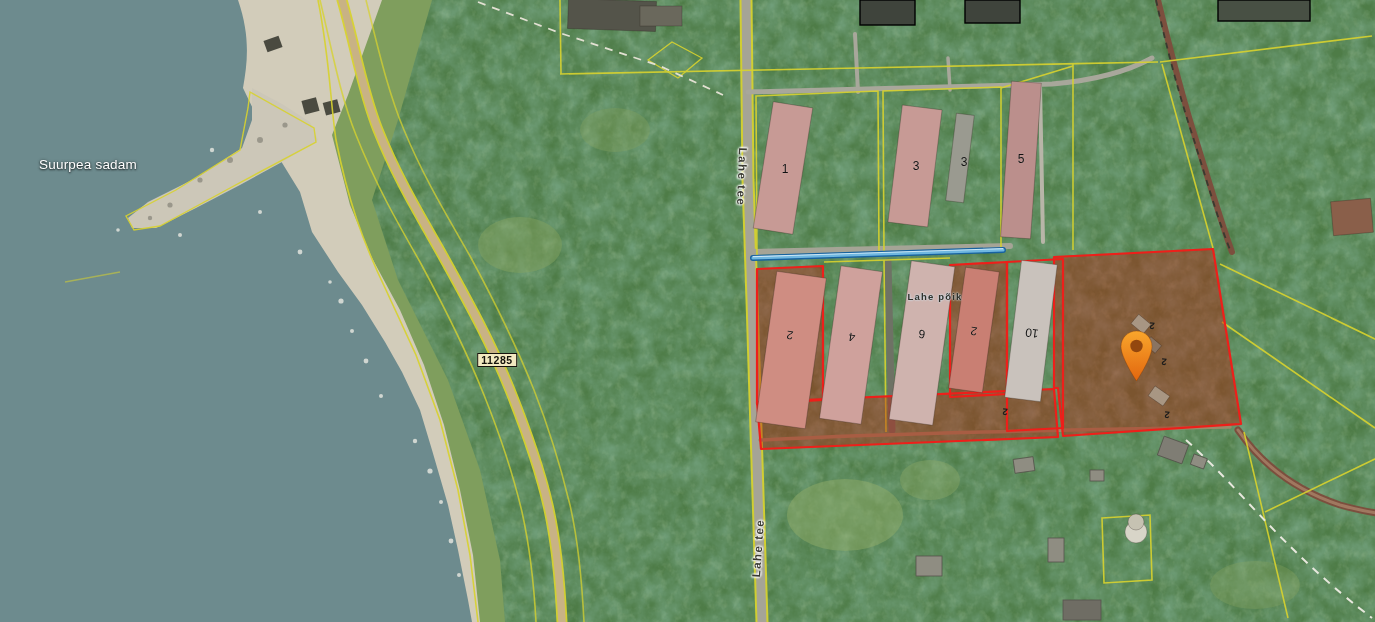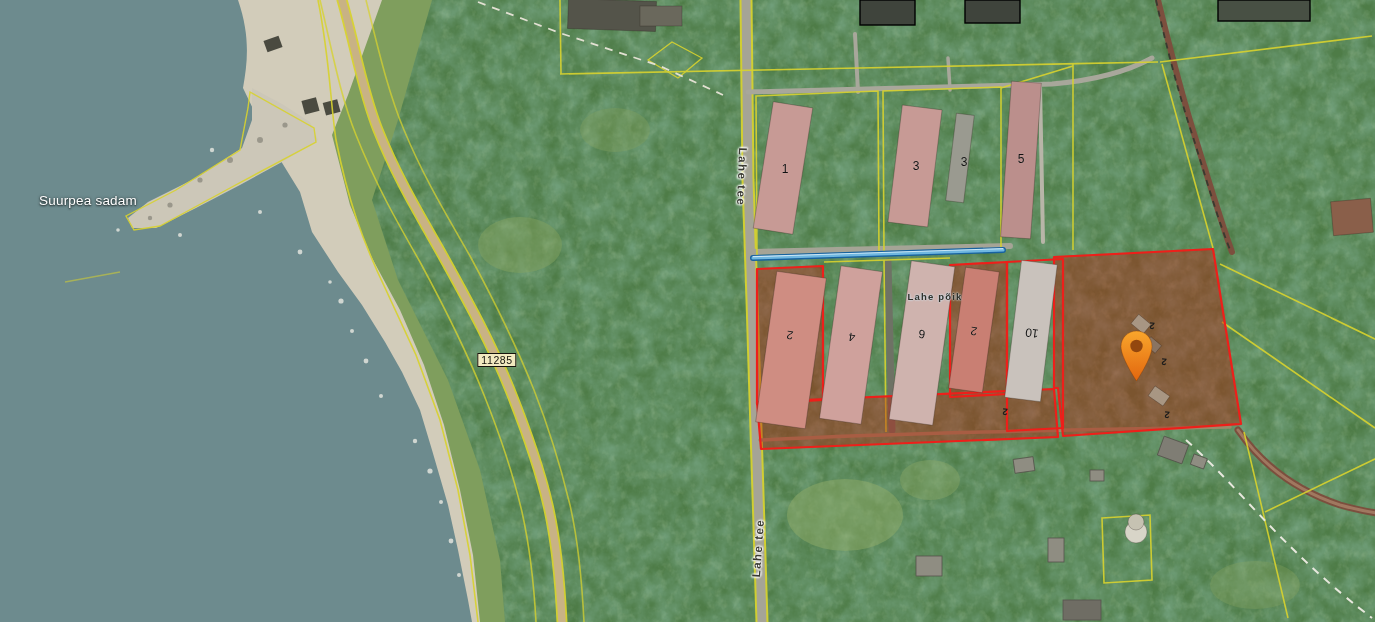--- a/index.html
+++ b/index.html
@@ -9,21 +9,21 @@
     background:#4e7c47;
   }
   #stage svg{position:absolute;left:0;top:0;}
   .lbl{position:absolute;transform:translate(-50%,-50%);white-space:nowrap;pointer-events:none;}
   .place-label{
     color:#fff;font-size:13.5px;letter-spacing:.2px;
     text-shadow:0 1px 2px rgba(0,0,0,.75),0 0 3px rgba(0,0,0,.5);
   }
   .road-badge{
     position:absolute;background:#f2e9c0;border:1.6px solid #15130c;color:#15130c;
-    font-size:10.5px;font-weight:normal;letter-spacing:.6px;padding:0 3px;line-height:12px;
+    font-size:10.5px;font-weight:bold;letter-spacing:.6px;padding:0 3px;line-height:12px;
     transform:translate(-50%,-50%);
   }
   .road-name{
     color:#3b3b33;font-size:11.5px;font-weight:bold;letter-spacing:1.5px;
     text-shadow:0 0 2px #fff,0 0 3px #fff,1px 1px 2px #fff,-1px -1px 2px #fff;
   }
   .side-street{
     color:#2f2f28;font-size:9.5px;font-weight:bold;letter-spacing:1.2px;
     text-shadow:0 0 2px #cfe5f2,0 0 2px #cfe5f2;
   }
@@ -219,21 +219,21 @@
       <circle cx="1136" cy="532" r="11" fill="#d8d5c8"></circle>
       <circle cx="1136" cy="522" r="8" fill="#c6c2b2"></circle>
     </g>
 
     <g transform="translate(1121,331)">
       <path d="M15.5,0 C24,0 31,6.8 31,15.5 C31,27 15.5,50 15.5,50 C15.5,50 0,27 0,15.5 C0,6.8 7,0 15.5,0 Z" fill="url(#pinGrad)" stroke="rgba(130,55,0,.35)" stroke-width="1"></path>
       <circle cx="15.5" cy="15" r="6.2" fill="#93470e"></circle>
     </g>
   </svg>
 
-  <div class="lbl place-label" style="left:88px;top:164px;margin-top:36px;">Suurpea sadam</div>
+  <div class="lbl place-label" style="left:88px;top:164px;">Suurpea sadam</div>
 
   <div class="road-badge" style="left:497px;top:360px;">11285</div>
 
   <div class="lbl road-name" style="left:742px;top:177px;transform:translate(-50%,-50%) rotate(92deg);">Lahe tee</div>
   <div class="lbl road-name" style="left:758px;top:548px;transform:translate(-50%,-50%) rotate(-86deg);">Lahe tee</div>
 
   <div class="lbl side-street" style="left:935px;top:252px;margin-top:44px;">Lahe põik</div>
 
   <div class="lbl bnum" style="left:785px;top:169px;">1</div>
   <div class="lbl bnum" style="left:916px;top:166px;">3</div>

